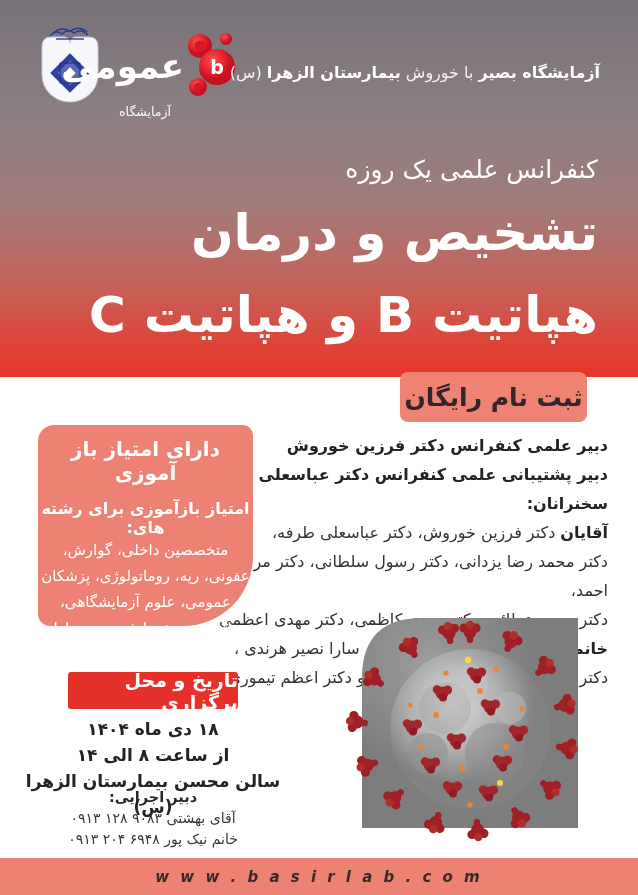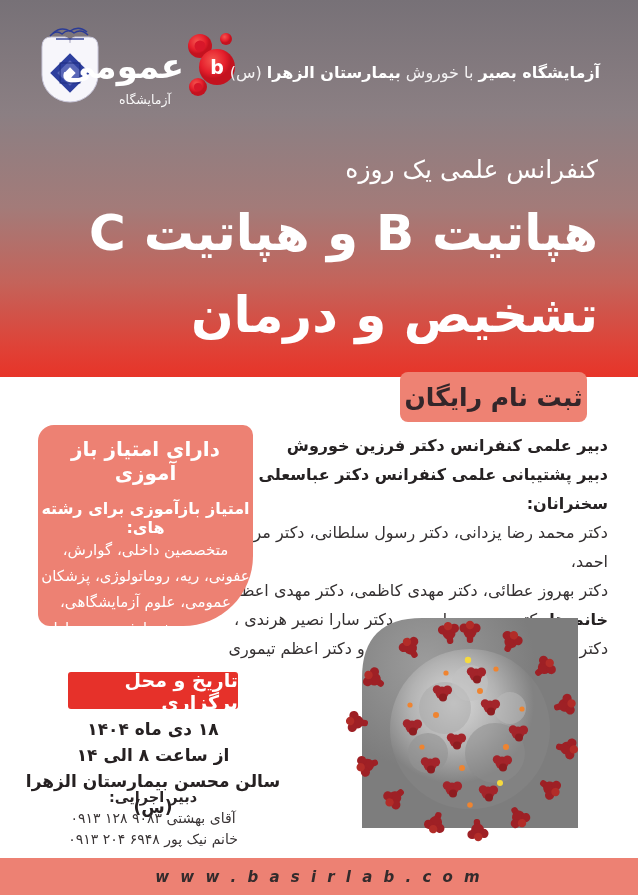--- a/index.html
+++ b/index.html
@@ -9,21 +9,21 @@
   }
   
   .hero{
     position:absolute;left:0;top:0;width:638px;height:377px;
     background:linear-gradient(180deg,#777177 0%,#8b7f83 30%,#a37b79 55%,#c4635a 75%,#df4237 92%,#e73428 100%);
   }
   
   .emblem{position:absolute;left:36px;top:27px;width:68px;height:80px;}
   .brand{position:absolute;left:106px;top:48px;width:78px;text-align:center;color:#ffffff;direction:rtl;}
   .brand-name{font-size:34px;font-weight:800;line-height:36px;}
-  .brand-sub{font-size:12.5px;margin-top:8px;opacity:.95;}
+  .brand-sub{font-size:12.5px;margin-top:20px;opacity:.95;}
   .cells{position:absolute;left:186px;top:30px;width:56px;height:80px;}
   .collab{
     position:absolute;right:38px;top:63px;width:340px;direction:rtl;text-align:left;
     color:#f4f2f3;font-size:16px;white-space:nowrap;
   }
   .collab b{font-weight:800;color:#ffffff;}
   
   .kicker{
     position:absolute;right:40px;top:155px;direction:rtl;color:#ffffff;
     font-size:25px;font-weight:500;letter-spacing:.5px;
@@ -129,30 +129,34 @@
 
   <div class="collab">
     <b>آزمایشگاه بصیر</b>
     <span>با خوروش</span>
     <b>بیمارستان الزهرا</b>
     <span>(س)</span>
   </div>
 
   <div class="kicker">کنفرانس علمی یک روزه</div>
   <div class="title">
+    <div>تشخیص و درمان</div>
     <div>هپاتیت B و هپاتیت C</div>
-    <div>تشخیص و درمان</div>
   </div>
 
   <div class="reg-badge">ثبت نام رایگان</div>
 
   <div class="committee">
     <div class="b">دبیر علمی کنفرانس دکتر فرزین خوروش</div>
     <div class="b">دبیر پشتیبانی علمی کنفرانس دکتر عباسعلی طرفه</div>
     <div class="b">سخنرانان:</div>
+    <div>
+      <span class="b">آقایان</span>
+      <span>دکتر فرزین خوروش، دکتر عباسعلی طرفه،</span>
+    </div>
     <div>دکتر محمد رضا یزدانی، دکتر رسول سلطانی، دکتر مرتضی پور احمد،</div>
     <div>دکتر بهروز عطائی، دکتر مهدی کاظمی، دکتر مهدی اعظمی</div>
     <div>
       <span class="b">خانم ها</span>
       <span>دکتر مریم سهیلی پور، دکتر سارا نصیر هرندی ،</span>
     </div>
     <div>دکتر الهام تابش، دکتر کتایون طایری و دکتر اعظم تیموری</div>
   </div>
 
   <div class="credit">

